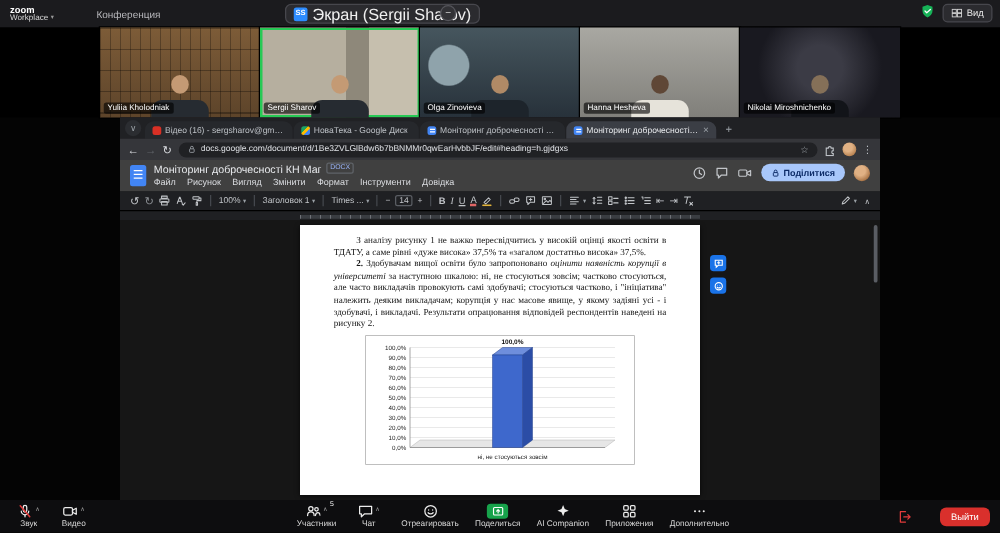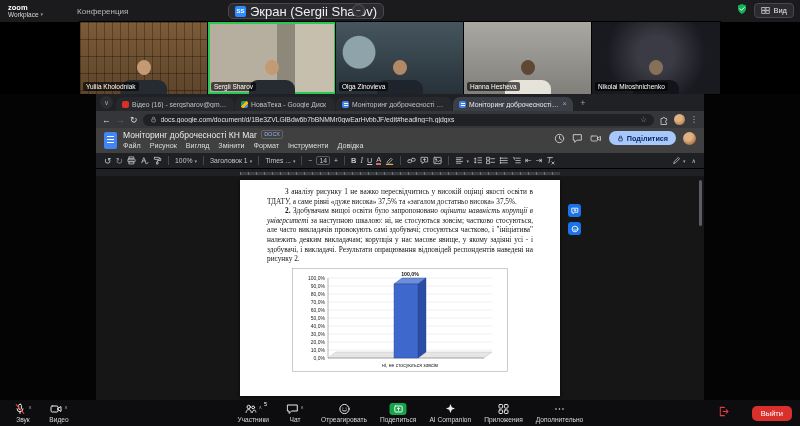--- a/index.html
+++ b/index.html
@@ -105,21 +105,21 @@
   .chart-wrap{width:216px;margin:4px auto 0 auto;line-height:0}
   .marginbtns{position:absolute;left:472px;top:28px;display:flex;flex-direction:column;gap:5px}
   .mbtn{width:13px;height:13px;border-radius:3px;background:#1a73e8;color:#fff;display:flex;align-items:center;justify-content:center}
   .mbtn svg{width:8px;height:8px;stroke:#fff;fill:none;stroke-width:1.1;stroke-linecap:round}
   .vscroll{position:absolute;right:2px;top:4px;width:3px;height:46px;border-radius:2px;background:#5a5d63}
 
   
   .bbar{position:absolute;left:0;top:400px;width:800px;height:26px;background:#0d0d0f;display:flex;align-items:center}
   .bb-left{display:flex;gap:10px;margin-left:10px}
   .bb-center{position:absolute;left:50%;top:0;height:26px;transform:translateX(-47%);display:flex;gap:13px;align-items:center}
-  .bb-right{margin-left:auto;margin-right:8px;display:flex;align-items:flex-start;gap:23px}
+  .bb-right{margin-left:auto;margin-right:8px;display:flex;align-items:center;gap:23px}
   .bb-item{display:flex;flex-direction:column;align-items:center;justify-content:center;gap:1px;min-width:26px}
   .bb-irow{display:flex;align-items:flex-start;gap:2px;height:12px;position:relative}
   .bb-label{font-size:6.6px;color:#d9d9d9;white-space:nowrap}
   .chv{font-size:5px;color:#9a9a9a;margin-top:1px}
   .bi{width:12px;height:12px;stroke:#ececec;fill:none;stroke-width:1;stroke-linecap:round;stroke-linejoin:round}
   .slash{stroke:#e23b3b;stroke-width:1.2}
   .pbadge{position:absolute;top:-2px;right:-5px;font-size:5.5px;color:#fff}
   .share-tile{width:17px;height:12px;border-radius:3px;background:#17a24b;display:flex;align-items:center;justify-content:center}
   .share-tile svg{width:10px;height:10px;stroke:#fff;fill:none;stroke-width:1.1;stroke-linecap:round;stroke-linejoin:round}
   .leave-btn{background:#d9302c;color:#fff;font-size:7.5px;border-radius:5px;padding:3px 9px;white-space:nowrap}

